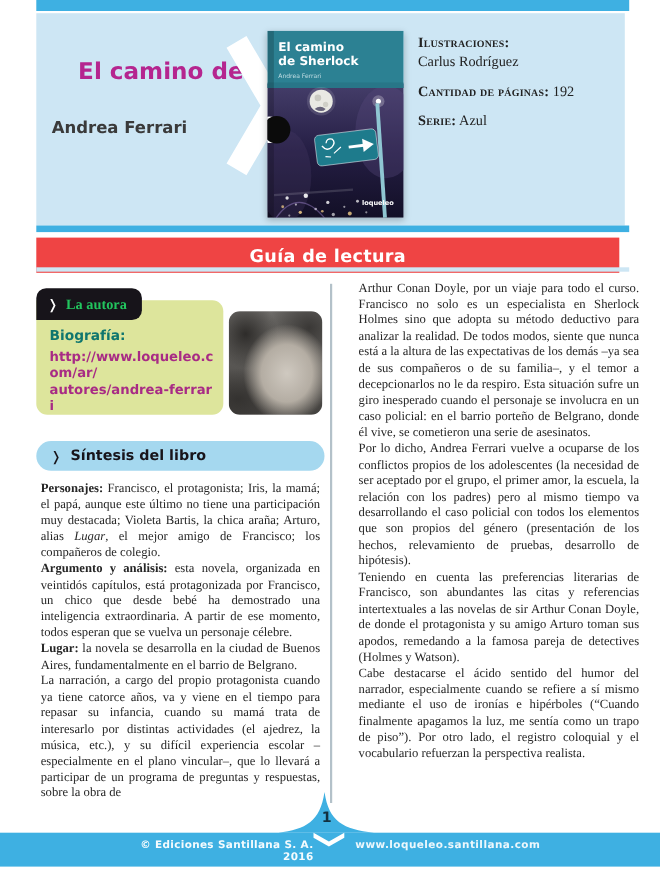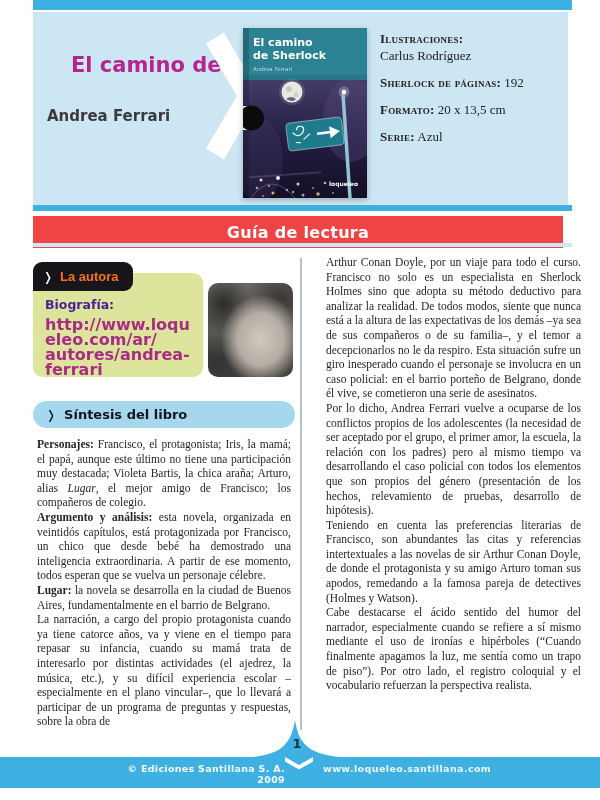--- a/index.html
+++ b/index.html
@@ -32,27 +32,27 @@
   .body-col{position:absolute;font-size:11.5px;line-height:14.6px;color:#262626;
             text-align:justify;hyphens:auto;-webkit-hyphens:auto;}
   .left-col{left:37px;top:437px;width:254px;}
   .right-col{left:326px;top:255px;width:255px;}
   .body-p{margin:0;}
   .body-p b{font-weight:bold;}
   
   .autora-tab{position:absolute;left:33px;top:262px;height:29px;padding:0 14px 0 10px;
               background:#17141a;border-radius:9px 9px 9px 0;display:flex;align-items:center;gap:7px;z-index:3;}
   .autora-tab .chev{color:#fff;font-family:"DejaVu Sans",sans-serif;font-weight:bold;font-size:12px;}
-  .autora-tab .lbl{color:#f97316;font-family:Liberation Sans, sans-serif;font-weight:bold;font-size:13px;}
+  .autora-tab .lbl{color:#22c55e;font-family:Liberation Serif, serif;font-weight:bold;font-size:13px;}
   .bio-box{position:absolute;left:33px;top:273px;width:170px;height:104px;background:#dde59c;
            border-radius:0 10px 10px 10px;z-index:2;}
   .bio-label{position:absolute;left:12px;top:24px;font-family:"DejaVu Sans",sans-serif;
-             font-weight:bold;font-size:12.5px;color:#4c1d95;}
+             font-weight:bold;font-size:12.5px;color:#0f766e;}
   .bio-link{position:absolute;left:12px;top:44px;width:150px;font-family:"DejaVu Sans",sans-serif;
-            font-weight:bold;font-size:16px;line-height:15px;color:#a82b85;text-decoration:none;
+            font-weight:bold;font-size:12px;line-height:15px;color:#a82b85;text-decoration:none;
             word-break:break-all;}
   .author-photo{position:absolute;left:208px;top:283px;width:85px;height:94px;border-radius:10px;
         background-color:#5a5856;
         background-image:
           radial-gradient(55px 62px at 62% 60%, #cfc9c0 0%, #b4ada3 42%, rgba(0,0,0,0) 72%),
           radial-gradient(42px 44px at 18% 22%, #2e2c2a 0%, rgba(46,44,42,0) 70%),
           radial-gradient(50px 46px at 86% 16%, #3a3836 0%, rgba(58,56,54,0) 75%),
           radial-gradient(60px 40px at 10% 85%, #343230 0%, rgba(52,50,48,0) 70%),
           linear-gradient(#6e6c69,#44423f);}
   
@@ -150,26 +150,22 @@
         <text x="86" y="158" font-family="DejaVu Sans, sans-serif" font-weight="bold" font-size="6" fill="#ffffff">loqueleo</text>
       </svg>
     </div>
 
     <div class="info-block">
       <div class="info-row">
         <span class="info-label">Ilustraciones:</span><br>
         <span class="info-value">Carlus Rodríguez</span>
       </div>
       <div class="info-row">
-        <span class="info-label">Sherlock de páginas:</span>
+        <span class="info-label">Cantidad de páginas:</span>
         <span class="info-value">192</span>
-      </div>
-      <div class="info-row">
-        <span class="info-label">Formato:</span>
-        <span class="info-value">20 x 13,5 cm</span>
       </div>
       <div class="info-row">
         <span class="info-label">Serie:</span>
         <span class="info-value">Azul</span>
       </div>
     </div>
   </div>
 
   <div class="banner-accent-top"></div>
   <div class="banner">
@@ -207,20 +203,20 @@
       <p class="body-p">Arthur Conan Doyle, por un viaje para todo el curso. Francisco no solo es un especialista en Sherlock Holmes sino que adopta su método deductivo para analizar la realidad. De todos modos, siente que nunca está a la altura de las expectativas de los demás –ya sea de sus compañeros o de su familia–, y el temor a decepcionarlos no le da respiro. Esta situación sufre un giro inesperado cuando el personaje se involucra en un caso policial: en el barrio porteño de Belgrano, donde él vive, se cometieron una serie de asesinatos.</p>
       <p class="body-p">Por lo dicho, Andrea Ferrari vuelve a ocuparse de los conflictos propios de los adolescentes (la necesidad de ser aceptado por el grupo, el primer amor, la escuela, la relación con los padres) pero al mismo tiempo va desarrollando el caso policial con todos los elementos que son propios del género (presentación de los hechos, relevamiento de pruebas, desarrollo de hipótesis).</p>
       <p class="body-p">Teniendo en cuenta las preferencias literarias de Francisco, son abundantes las citas y referencias intertextuales a las novelas de sir Arthur Conan Doyle, de donde el protagonista y su amigo Arturo toman sus apodos, remedando a la famosa pareja de detectives (Holmes y Watson).</p>
       <p class="body-p">Cabe destacarse el ácido sentido del humor del narrador, especialmente cuando se refiere a sí mismo mediante el uso de ironías e hipérboles (“Cuando finalmente apagamos la luz, me sentía como un trapo de piso”). Por otro lado, el registro coloquial y el vocabulario refuerzan la perspectiva realista.</p>
     </div>
 
   <svg class="footer-svg" width="600" height="72">
     <rect x="0" y="41" width="600" height="31" fill="#3eb0e2"></rect>
     <path d="M253,41 C278,38 291,31 295,4 C299,31 312,38 340,41 Z" fill="#3eb0e2"></path>
   </svg>
-  <div class="footer-copy">© Ediciones Santillana S. A. 2009</div>
+  <div class="footer-copy">© Ediciones Santillana S. A. 2016</div>
   <div class="footer-page">1</div>
   <svg class="footer-book-icon" width="32" height="14">
     <path d="M2,1 L16,9 L30,1 L30,5.5 L16,13.5 L2,5.5 Z" fill="#ffffff"></path>
   </svg>
   <div class="footer-site">www.loqueleo.santillana.com</div>
 
 </div>
 
 </body></html>

